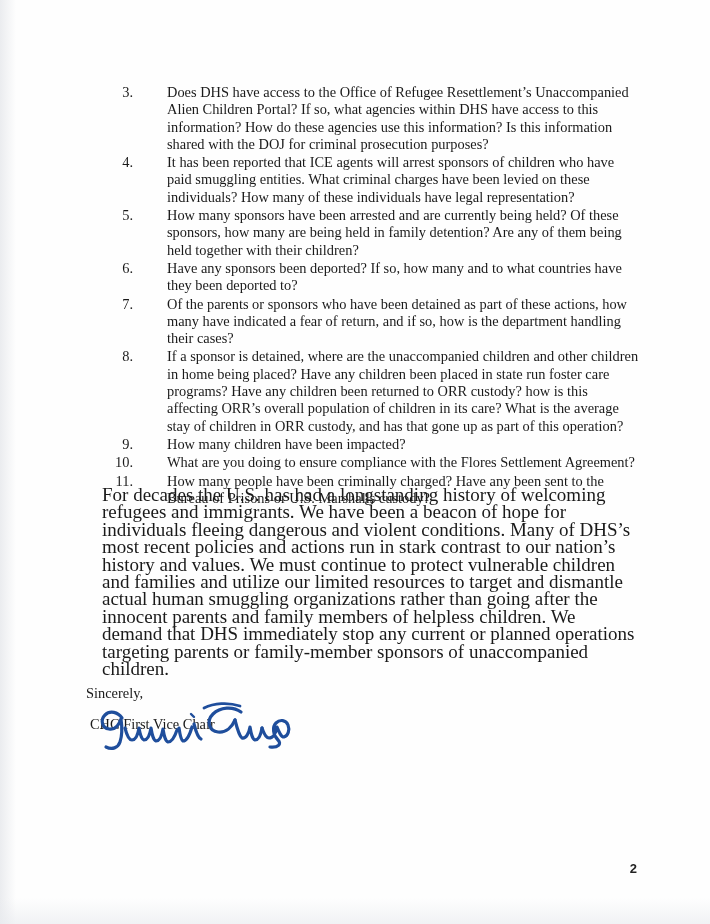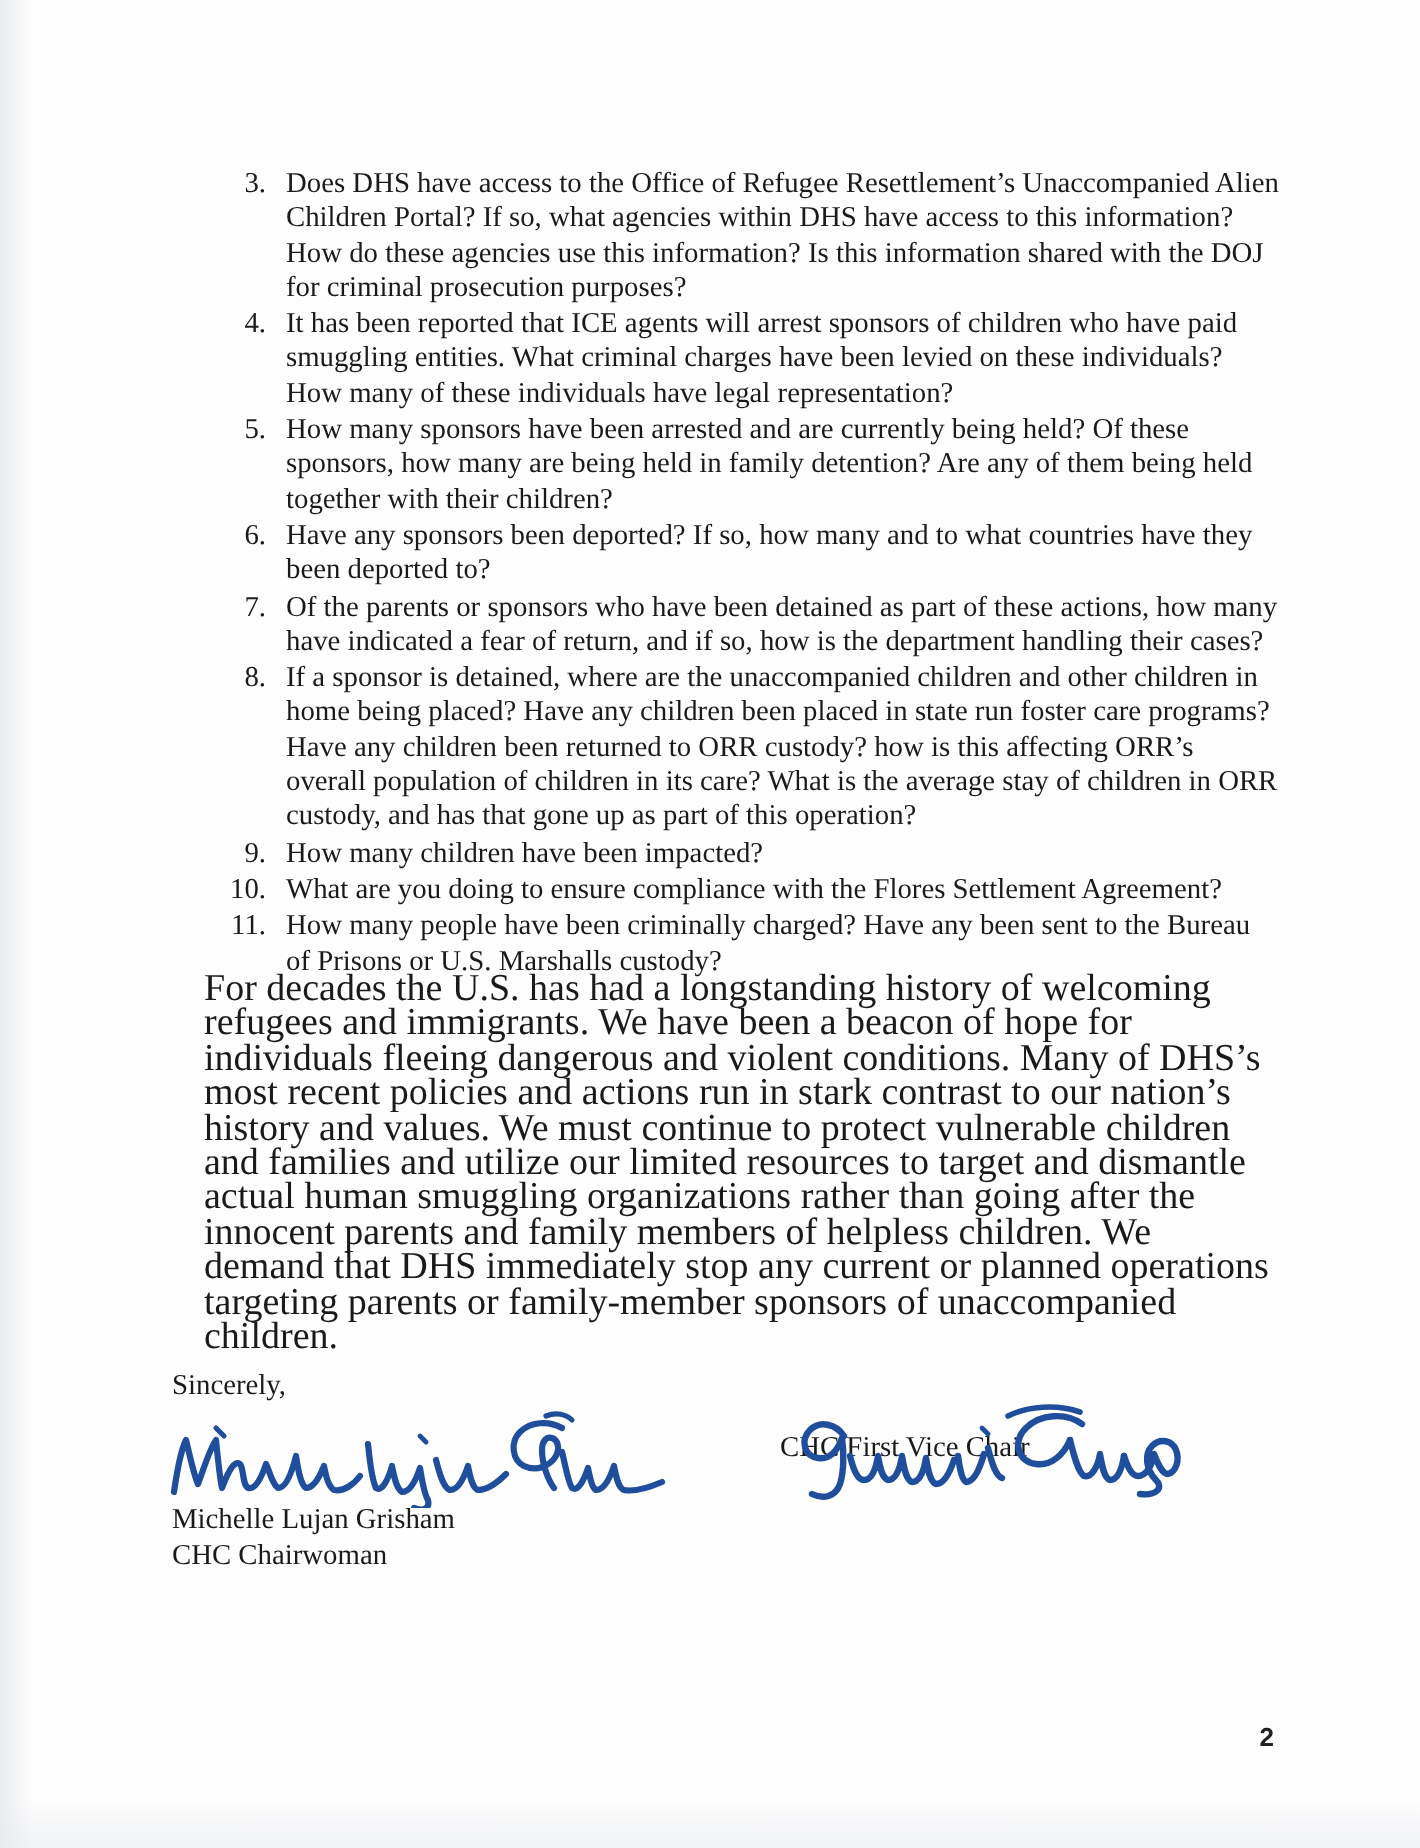--- a/index.html
+++ b/index.html
@@ -50,20 +50,21 @@
     padding-right: 10px;
     font-size: 14.4px;
     line-height: 17.3px;
     white-space: nowrap;
   }
   .qtext {
     flex: 1 1 auto;
     font-size: 14.4px;
     line-height: 17.3px;
     text-align: left;
+    margin-left: 24px;
   }
 
   
   .body-block {
     position: absolute;
     left: 86px;
     top: 486px;
     width: 553px;
   }
   .para {
@@ -175,46 +176,20 @@
   </div>
 
   <div class="body-block">
     <p class="para">For decades the U.S. has had a longstanding history of welcoming refugees and immigrants. We have been a beacon of hope for individuals fleeing dangerous and violent conditions. Many of DHS’s most recent policies and actions run in stark contrast to our nation’s history and values. We must continue to protect vulnerable children and families and utilize our limited resources to target and dismantle actual human smuggling organizations rather than going after the innocent parents and family members of helpless children. We demand that DHS immediately stop any current or planned operations targeting parents or family-member sponsors of unaccompanied children.</p>
   </div>
 
   <div class="signoff">Sincerely,</div>
 
   <div class="sig-row">
 
-    <div class="sig-col left">
-      <svg class="sig-ink grisham" width="250" height="52" viewBox="0 0 250 52">
-        <g fill="none" stroke="#1f4e9c" stroke-linecap="round" stroke-linejoin="round">
-          <path d="M3 44 C5 30, 7 22, 9 18 C11 26, 13 36, 15 40 C18 32, 21 22, 24 18 C25 28, 26 38, 27 42
-                   C30 34, 33 28, 36 30 C38 32, 37 40, 40 42 C44 43, 47 36, 49 30
-                   C51 34, 52 40, 55 42 C59 42, 62 34, 64 26 C65 32, 66 40, 69 42
-                   C73 42, 76 36, 78 31 C79 36, 80 41, 83 43 C88 44, 93 40, 96 36" stroke-width="3.1"></path>
-          <path d="M24 12 C26 14, 27 15, 28 16" stroke-width="2.6"></path>
-          <path d="M100 20 C101 30, 102 38, 104 42 C107 44, 110 38, 112 31
-                   C113 36, 114 42, 117 44 C121 44, 124 38, 126 32
-                   C127 38, 128 45, 130 48 C131 52, 128 54, 123 52" stroke-width="3.1"></path>
-          <path d="M134 28 C136 36, 138 42, 141 43 C145 43, 148 37, 150 31
-                   C151 36, 152 42, 155 43 C160 43, 165 39, 169 35" stroke-width="3.1"></path>
-          <path d="M126 16 C127 17, 128 18, 129 19" stroke-width="2.4"></path>
-          <path d="M197 12 C190 8, 181 9, 176 14 C171 19, 172 28, 178 31
-                   C184 34, 191 31, 194 26 C196 22, 195 18, 192 17
-                   C189 16, 187 19, 187 23 C187 30, 190 38, 193 42" stroke-width="3.1"></path>
-          <path d="M197 24 C199 32, 200 39, 202 42 C205 44, 208 38, 210 32
-                   C211 37, 212 42, 214 43 C218 43, 221 37, 223 31
-                   C224 36, 225 42, 228 43 C233 44, 240 42, 247 39" stroke-width="3.1"></path>
-          <path d="M189 6 C194 4, 199 5, 202 8" stroke-width="2.6"></path>
-        </g>
-      </svg>
-      <div class="sig-name">Michelle Lujan Grisham</div>
-      <div class="sig-title">CHC Chairwoman</div>
-    </div>
 
     <div class="sig-col right">
       <svg class="sig-ink castro" width="200" height="56" viewBox="0 0 200 56">
         <g fill="none" stroke="#1f4e9c" stroke-linecap="round" stroke-linejoin="round">
           <path d="M30 20 C26 14, 18 12, 13 17 C8 22, 10 30, 17 31
                    C23 32, 27 27, 29 21 C30 28, 30 38, 28 44 C26 50, 20 52, 14 49" stroke-width="3.2"></path>
           <path d="M33 30 C35 38, 37 42, 40 42 C44 42, 46 36, 47 30
                    C48 36, 49 41, 52 42 C56 42, 58 36, 59 30
                    C60 36, 61 42, 64 43 C68 43, 70 37, 71 31
                    C72 37, 73 43, 76 44 C80 44, 83 38, 85 32" stroke-width="3.2"></path>

